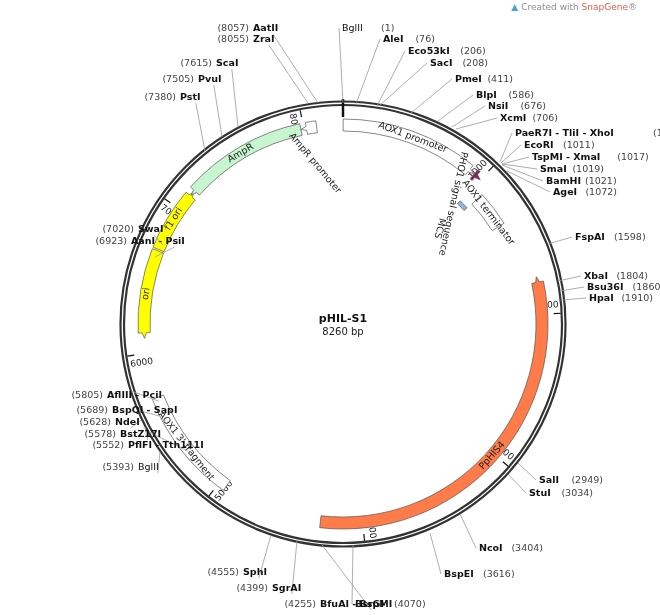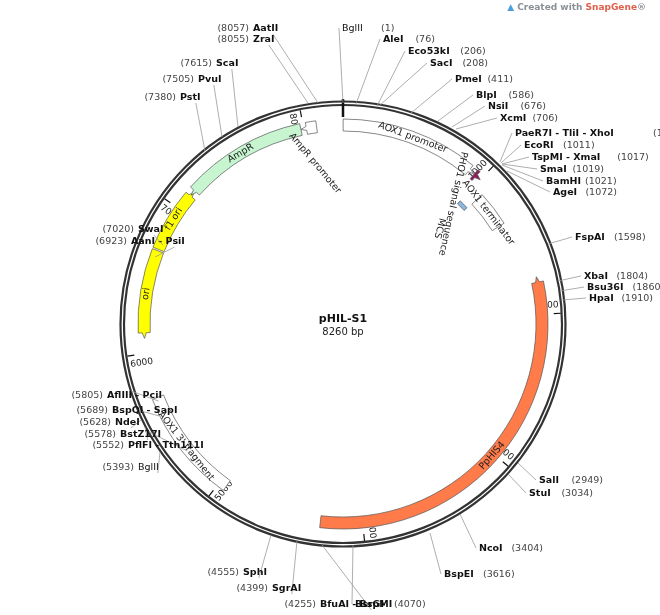--- a/index.html
+++ b/index.html
@@ -1,18 +1,18 @@
 <!DOCTYPE html>
 <html><head>
 <meta charset="utf-8">
 <style>
   html,body{margin:0;padding:0;background:#fff;}
   body{width:660px;height:615px;position:relative;overflow:hidden;font-family:"DejaVu Sans","Liberation Sans",sans-serif;}
   #map{position:absolute;left:0;top:0;}
-  .watermark{position:absolute;right:14px;top:2px;font-size:9px;color:#8a8f96;font-weight:bold;}
+  .watermark{position:absolute;right:23px;top:2px;font-size:9px;color:#8a8f96;}
   .watermark .brand{color:#e0604a;}
   .watermark .logo{color:#4a9fd8;margin-right:3px;}
   svg text{font-family:"DejaVu Sans","Liberation Sans",sans-serif;}
   .site-name{font-weight:bold;font-size:9.5px;fill:#111;}
   .site-pos{font-size:9.5px;fill:#444;}
   .leader{stroke:#999;stroke-width:0.8;fill:none;}
   .tick-label{font-size:9px;fill:#222;}
   .feat-label{font-size:9.5px;fill:#222;}
 </style>
 </head>

